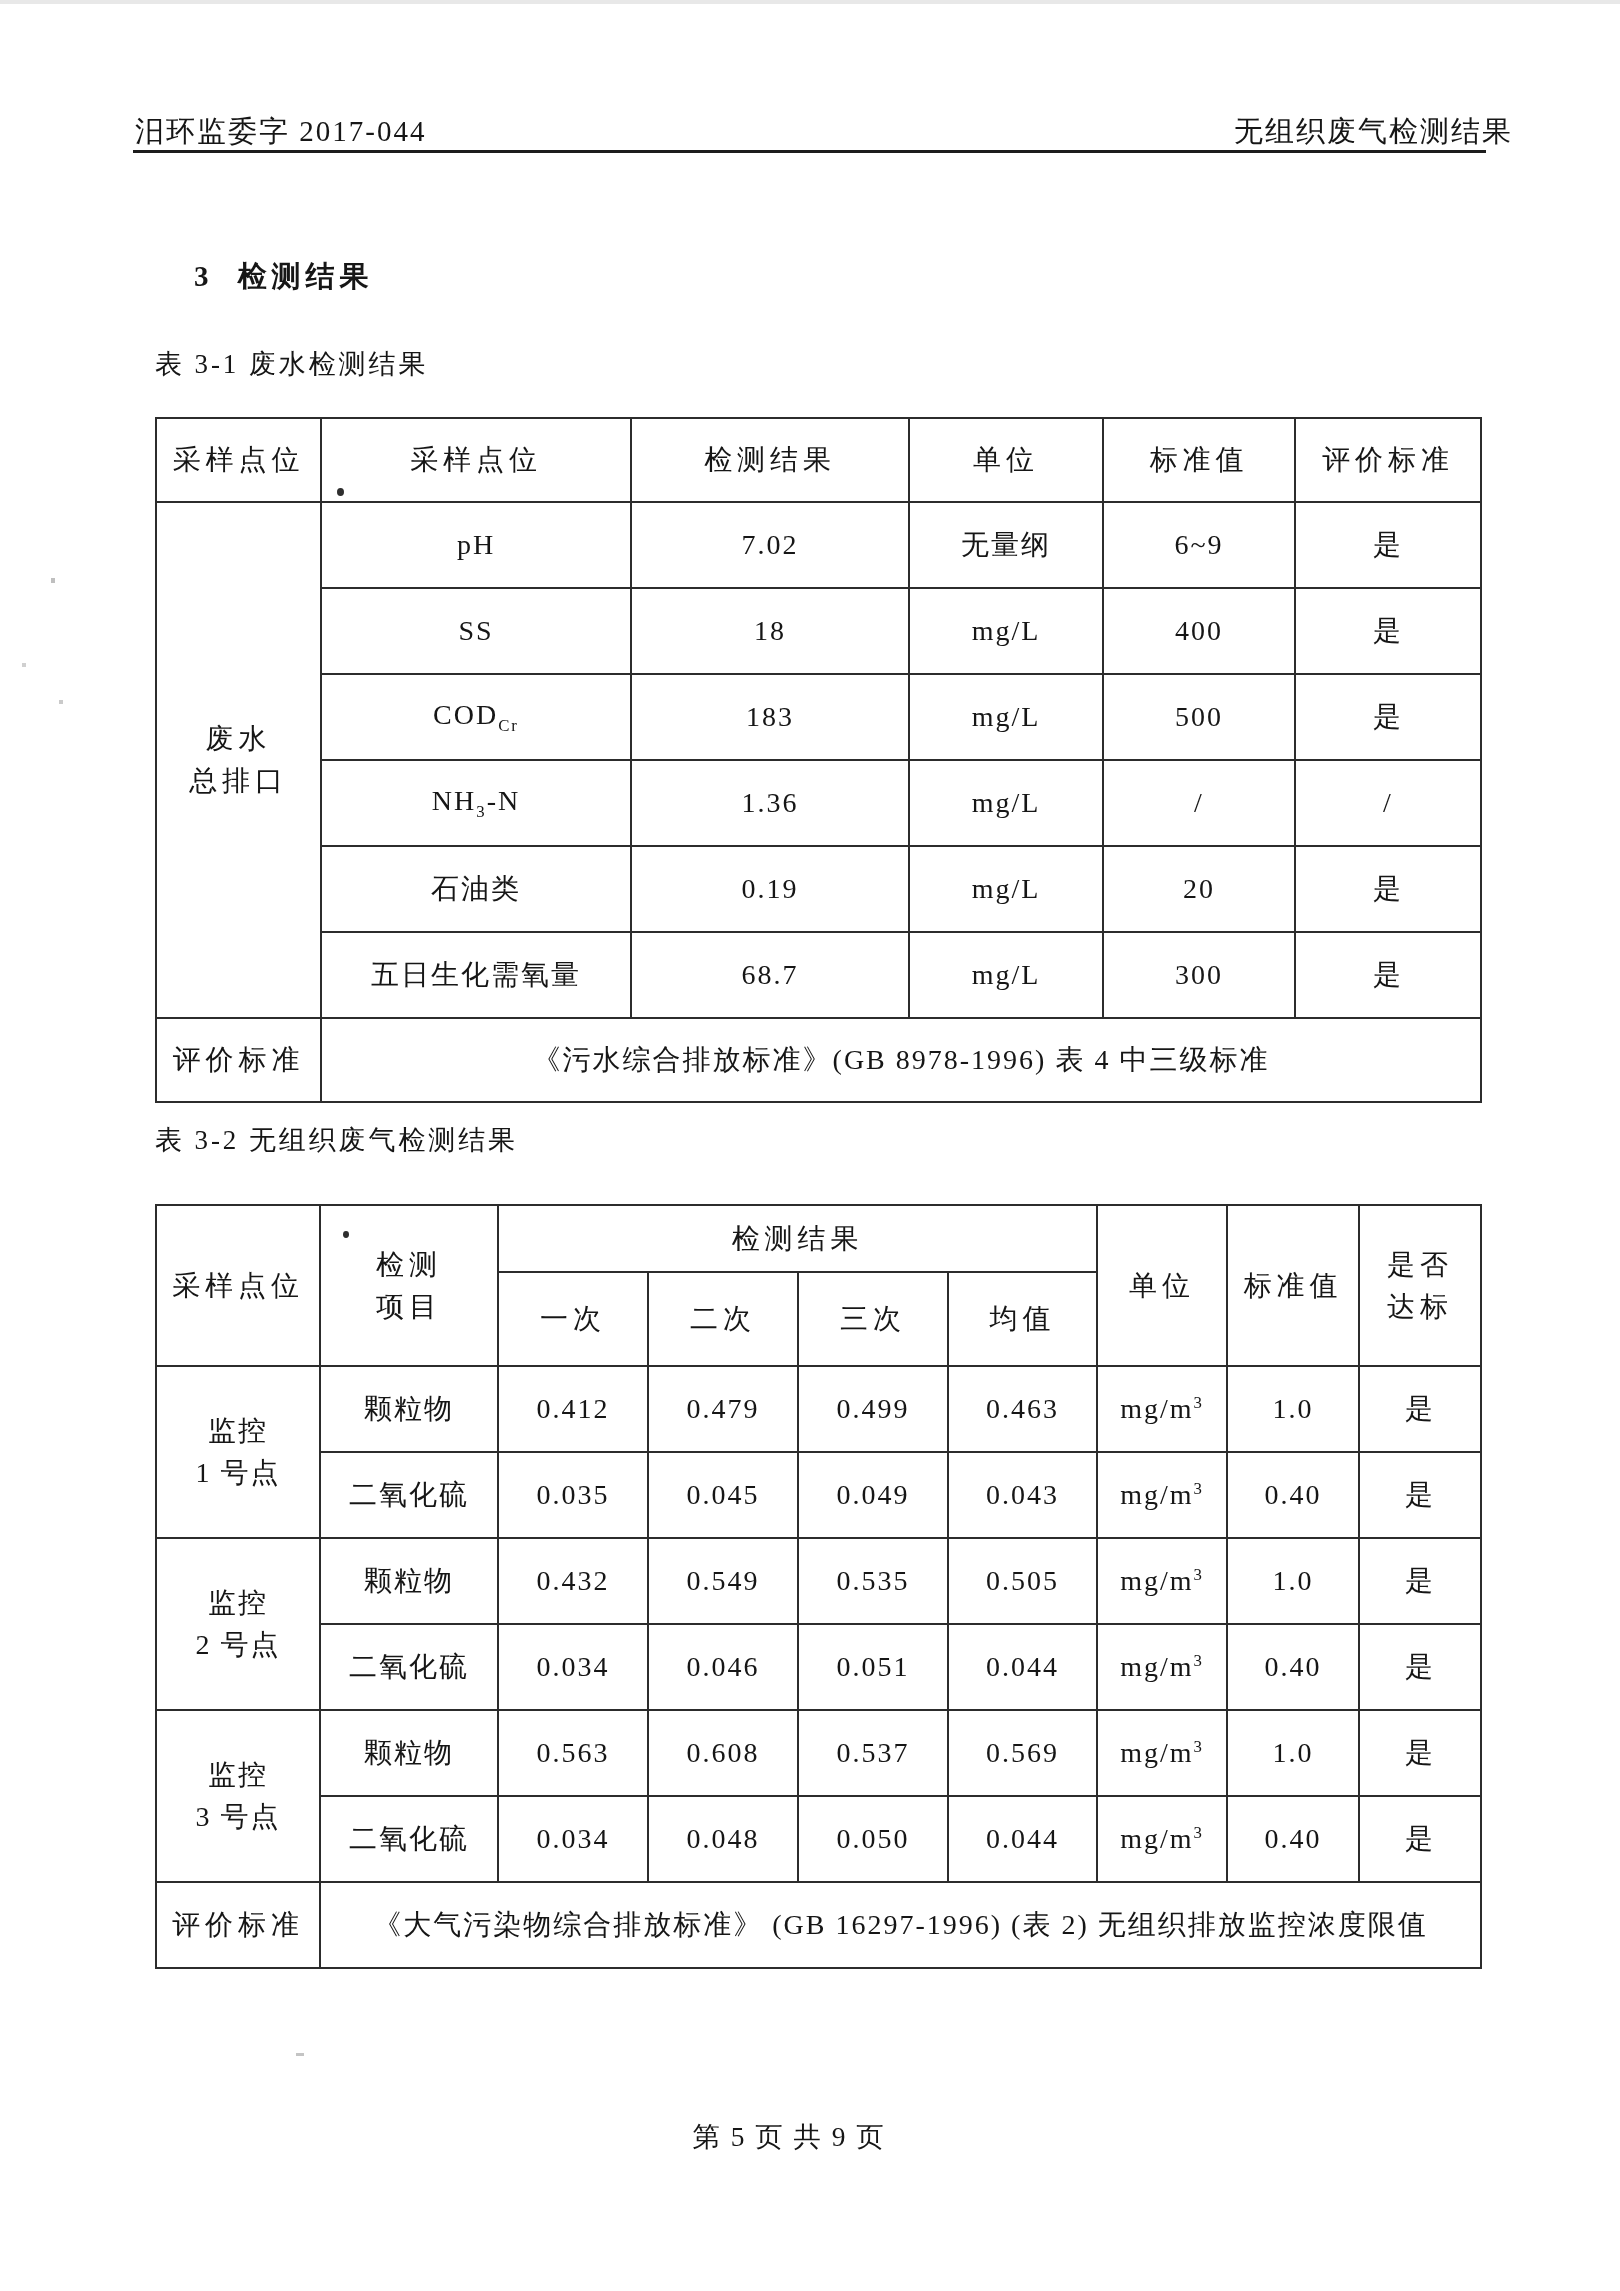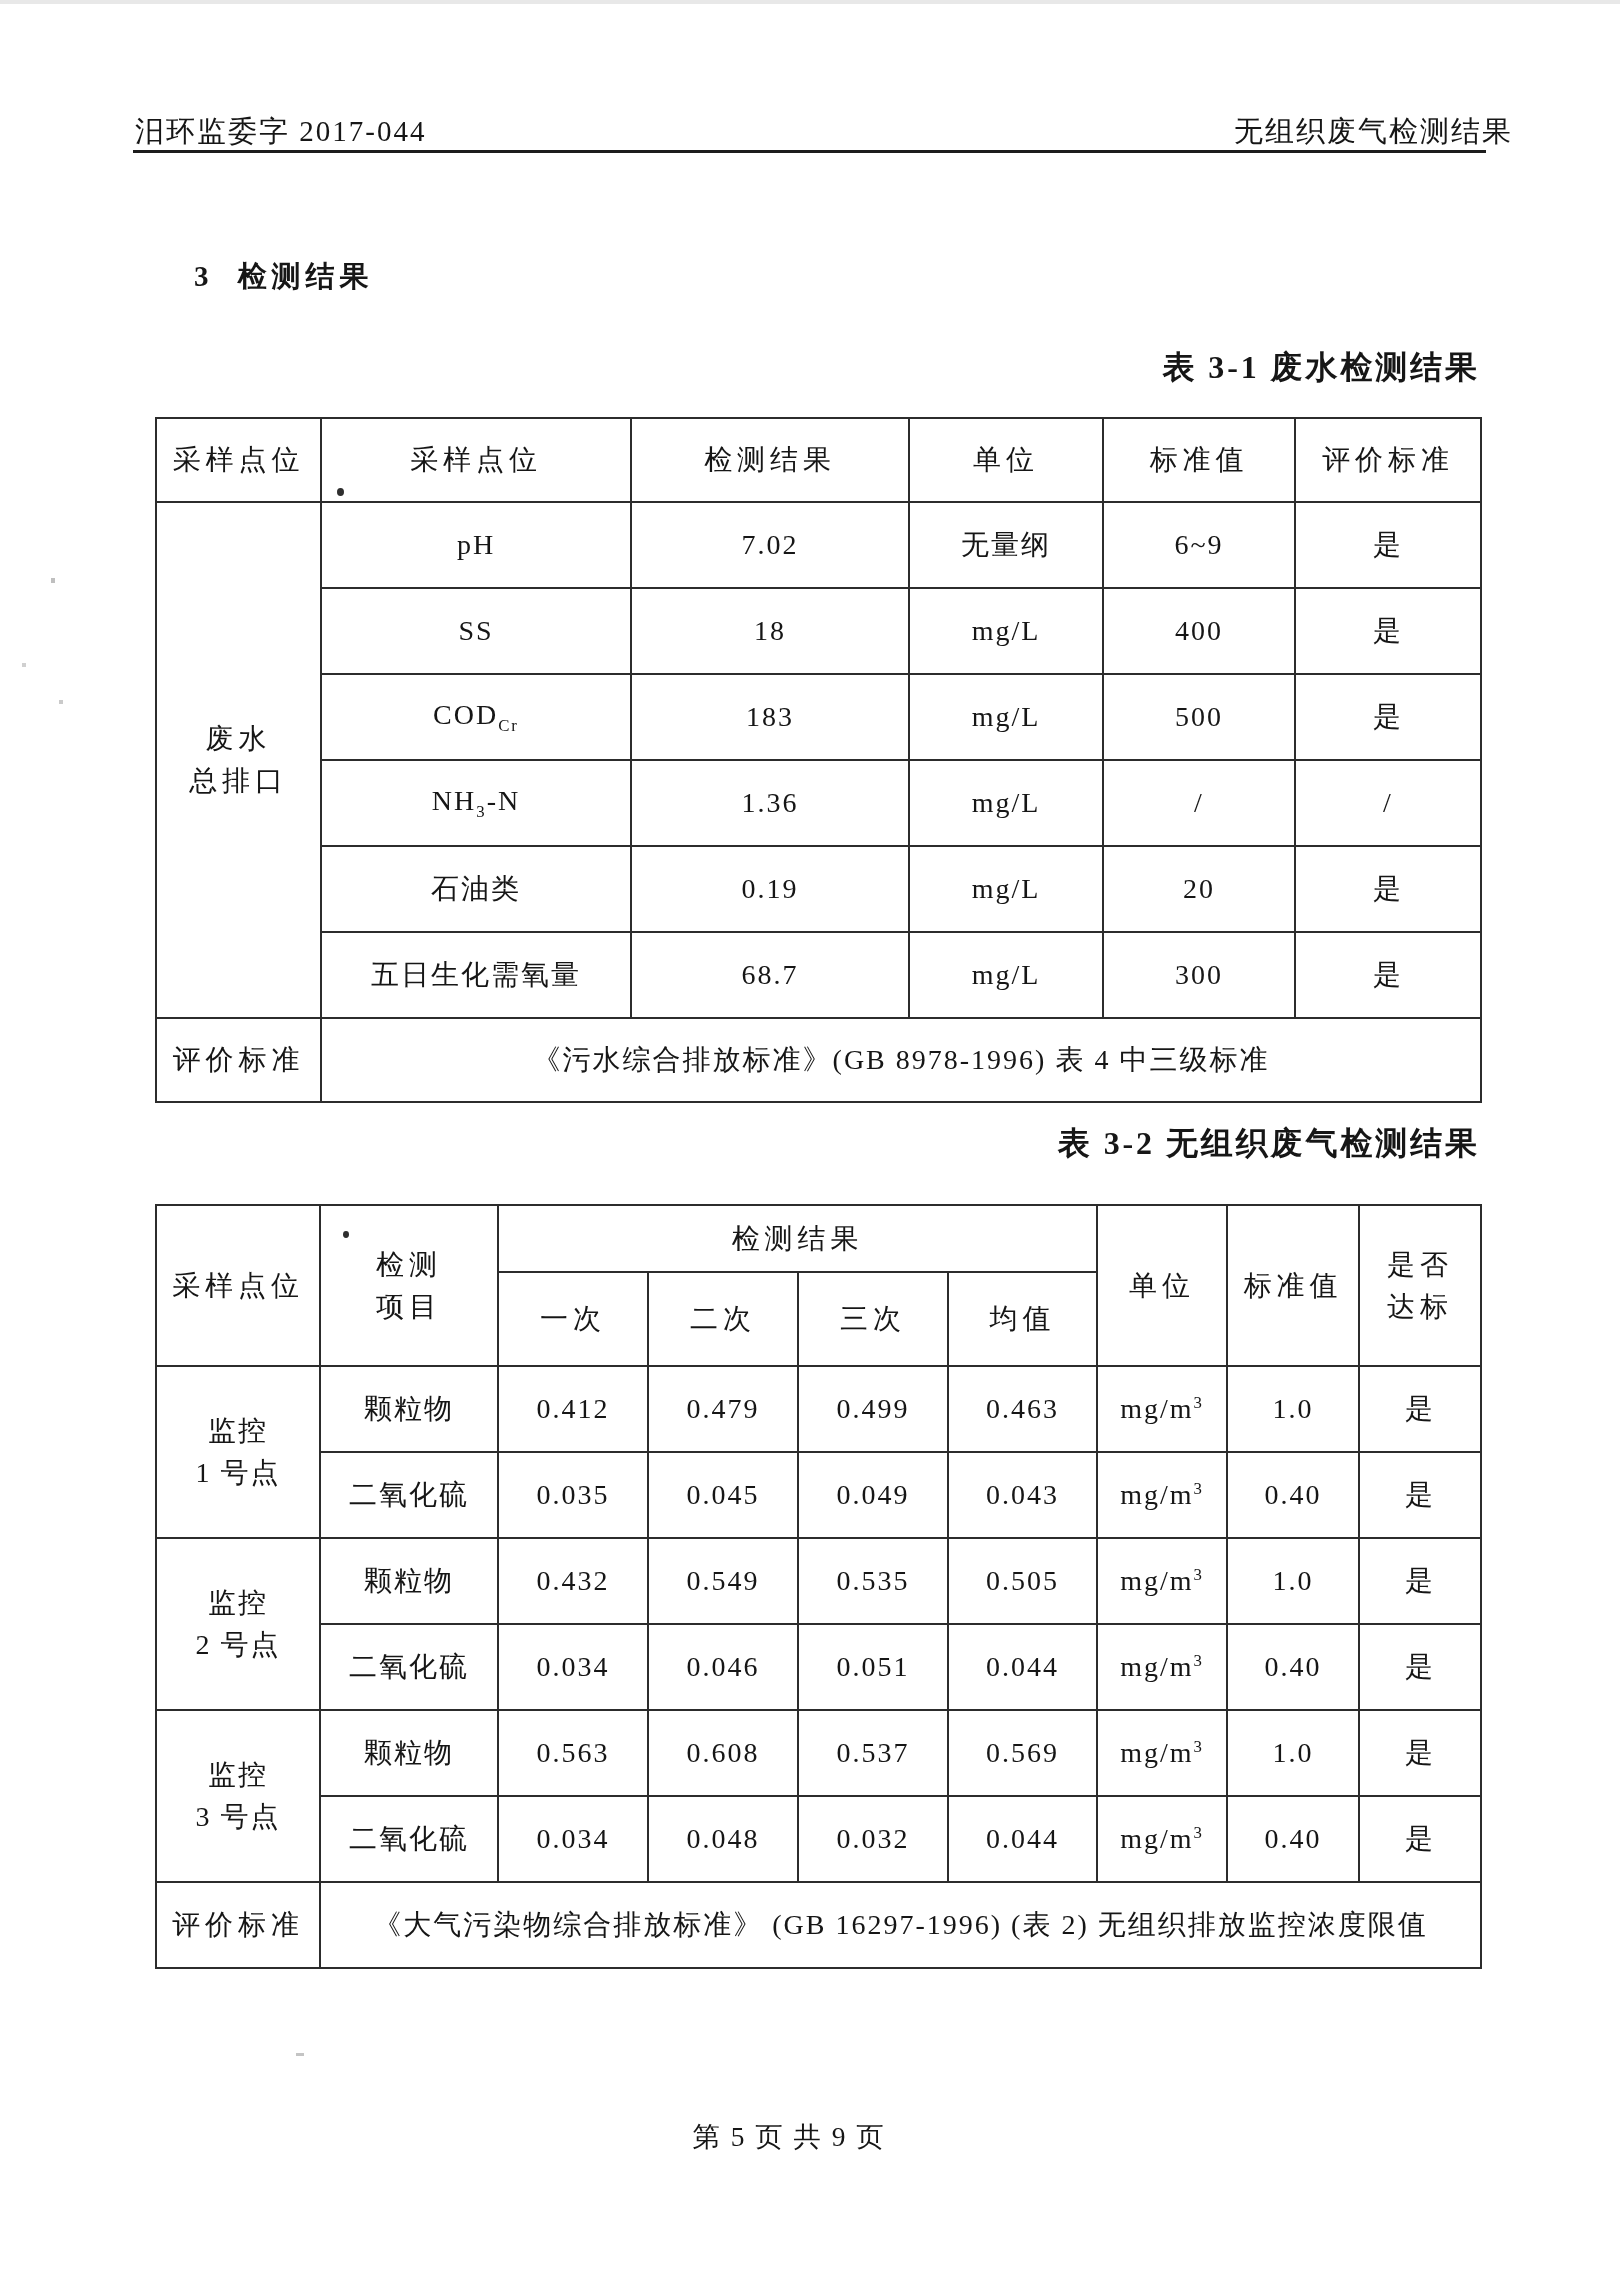--- a/index.html
+++ b/index.html
@@ -4,21 +4,21 @@
 <style>
   html,body{margin:0;padding:0;background:#e8e8e8;}
   .page{position:relative;width:1620px;height:2292px;background:#ffffff;
         font-family:"Liberation Serif","DejaVu Serif",serif;color:#161616;overflow:hidden;margin:4px auto;padding-left:32px;}
   .abs{position:absolute;}
   .hdr{top:108px;font-size:29px;letter-spacing:2px;white-space:pre;}
   #hdrL{left:135px;}
   #hdrR{right:139px;}
   .rule{left:133px;top:146px;width:1353px;height:2.9px;background:#1d1d1d;}
   .heading{left:194px;top:253px;font-size:29px;font-weight:700;letter-spacing:4.9px;white-space:pre;}
-  .ttitle{left:155px;width:1325px;text-align:right;font-size:32px;letter-spacing:2.9px;white-space:pre;font-weight:bold;}
+  .ttitle{left:155px;width:1325px;text-align:left;font-size:27px;letter-spacing:2.9px;white-space:pre;}
   #t1t{top:342px;}
   #t2t{top:1118px;}
   table.tb{position:absolute;left:155px;border-collapse:collapse;table-layout:fixed;border:2.9px solid #232323;background:#fff;}
   #t1{top:413px;}
   #t2{top:1200px;}
   .tb td{border:2px solid #2c2c2c;text-align:center;vertical-align:middle;
          font-size:28px;letter-spacing:2px;padding:0;overflow:hidden;}
   .tb td.hd{letter-spacing:4.9px;}
   .two div{line-height:1.5;}
   .evalTxt{text-align:left;padding-left:25.5px;letter-spacing:1px;white-space:pre;}
@@ -216,21 +216,21 @@
       <td>0.537</td>
       <td>0.569</td>
       <td><span>mg/m</span><sup>3</sup></td>
       <td>1.0</td>
       <td>是</td>
     </tr>
     <tr class="h88">
       <td>二氧化硫</td>
       <td>0.034</td>
       <td>0.048</td>
-      <td>0.032</td>
+      <td>0.050</td>
       <td>0.044</td>
       <td><span>mg/m</span><sup>3</sup></td>
       <td>0.40</td>
       <td>是</td>
     </tr>
 
     <tr class="h88">
       <td class="hd">评价标准</td>
       <td colspan="8" class="evalTxt">《大气污染物综合排放标准》 (GB 16297-1996) (表 2) 无组织排放监控浓度限值</td>
     </tr>

